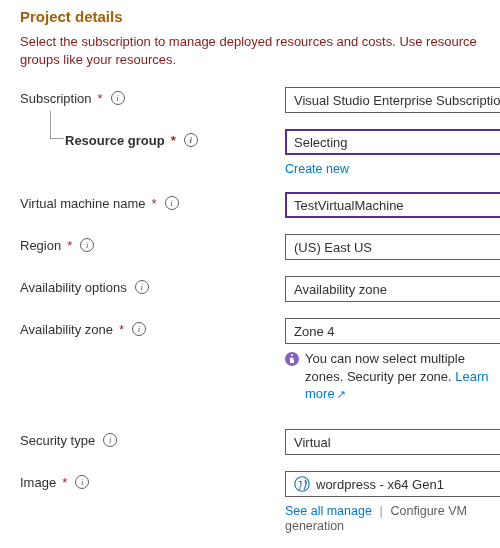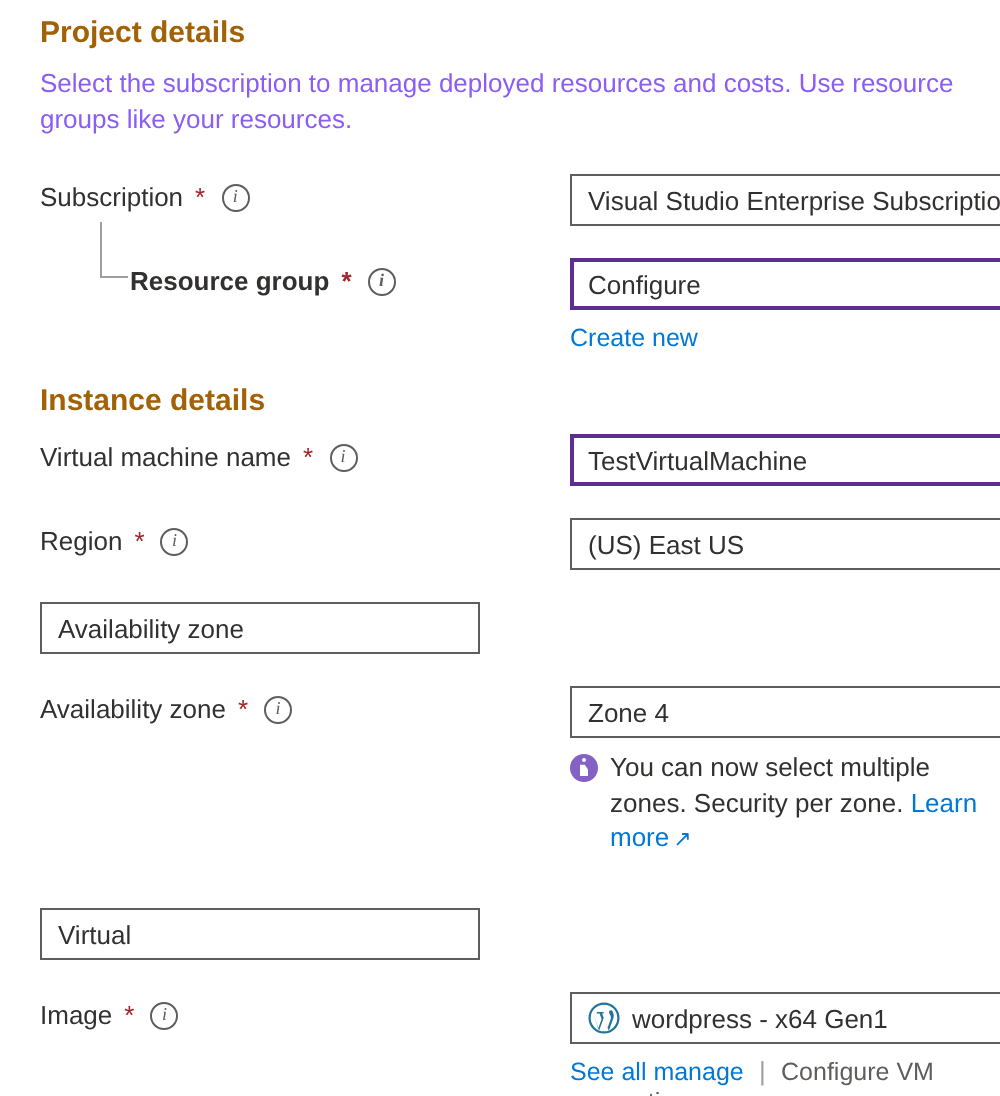--- a/index.html
+++ b/index.html
@@ -11,29 +11,29 @@
     background: #fff;
     width: 500px;
   }
   .page { padding: 6px 0 12px 20px; width: 500px; overflow: hidden; }
 
   .section-title {
     font-size: 15px; font-weight: 600; color: #a16207;
     margin: 2px 0 8px 0;
   }
   .section-desc {
-    font-size: 13px; color: #8b5cf6; line-height: 1.4;
+    font-size: 13px; color: #7f1d1d; line-height: 1.4;
     margin: 0 0 18px 0;
     white-space: normal;
   }
 
   .row { display: flex; align-items: flex-start; margin-bottom: 16px; }
   .row .label-cell {
     width: 265px; min-width: 265px;
-    display: flex; align-items: center;
+    display: flex; align-items: flex-start;
     padding-top: 4px;
     gap: 4px;
   }
   .row .label-cell.indented { padding-left: 45px; position: relative; font-weight: bold; }
   .row .field-cell { flex: 1; }
 
   .tree-connector {
     position: absolute; left: 30px; top: -18px;
     width: 14px; height: 28px;
     border-left: 1px solid #a19f9d;
@@ -118,29 +118,28 @@
 
   <div class="row">
     <div class="label-cell indented">
       <span class="tree-connector"></span>
       <span>Resource group</span>
         <span class="req">*</span>
       <span class="info-icon"></span>
     </div>
     <div class="field-cell">
       <div class="select-box focused">
-        <span>Configure</span>
+        <span>Selecting</span>
       </div>
       <div class="helper-line">
         <span class="link small">Create new</span>
       </div>
     </div>
   </div>
 
-  <div class="section-title">Instance details</div>
 
   <div class="row">
     <div class="label-cell">
       <span>Virtual machine name</span>
         <span class="req">*</span>
       <span class="info-icon"></span>
     </div>
     <div class="field-cell">
       <div class="select-box focused">
         <span>TestVirtualMachine</span>
@@ -155,20 +154,24 @@
       <span class="info-icon"></span>
     </div>
     <div class="field-cell">
       <div class="select-box">
         <span>(US) East US</span>
       </div>
     </div>
   </div>
 
   <div class="row">
+    <div class="label-cell">
+      <span>Availability options</span>
+      <span class="info-icon"></span>
+    </div>
     <div class="field-cell">
       <div class="select-box">
         <span>Availability zone</span>
       </div>
     </div>
   </div>
 
   <div class="row extra-gap">
     <div class="label-cell">
       <span>Availability zone</span>
@@ -185,20 +188,24 @@
           <span>You can now select multiple zones. Security per zone.</span>
           <span class="link">
             <span>Learn more</span><span class="ext-icon">↗</span>
           </span>
         </span>
       </div>
     </div>
   </div>
 
   <div class="row">
+    <div class="label-cell">
+      <span>Security type</span>
+      <span class="info-icon"></span>
+    </div>
     <div class="field-cell">
       <div class="select-box">
         <span>Virtual</span>
       </div>
     </div>
   </div>
 
   <div class="row">
     <div class="label-cell">
       <span>Image</span>

